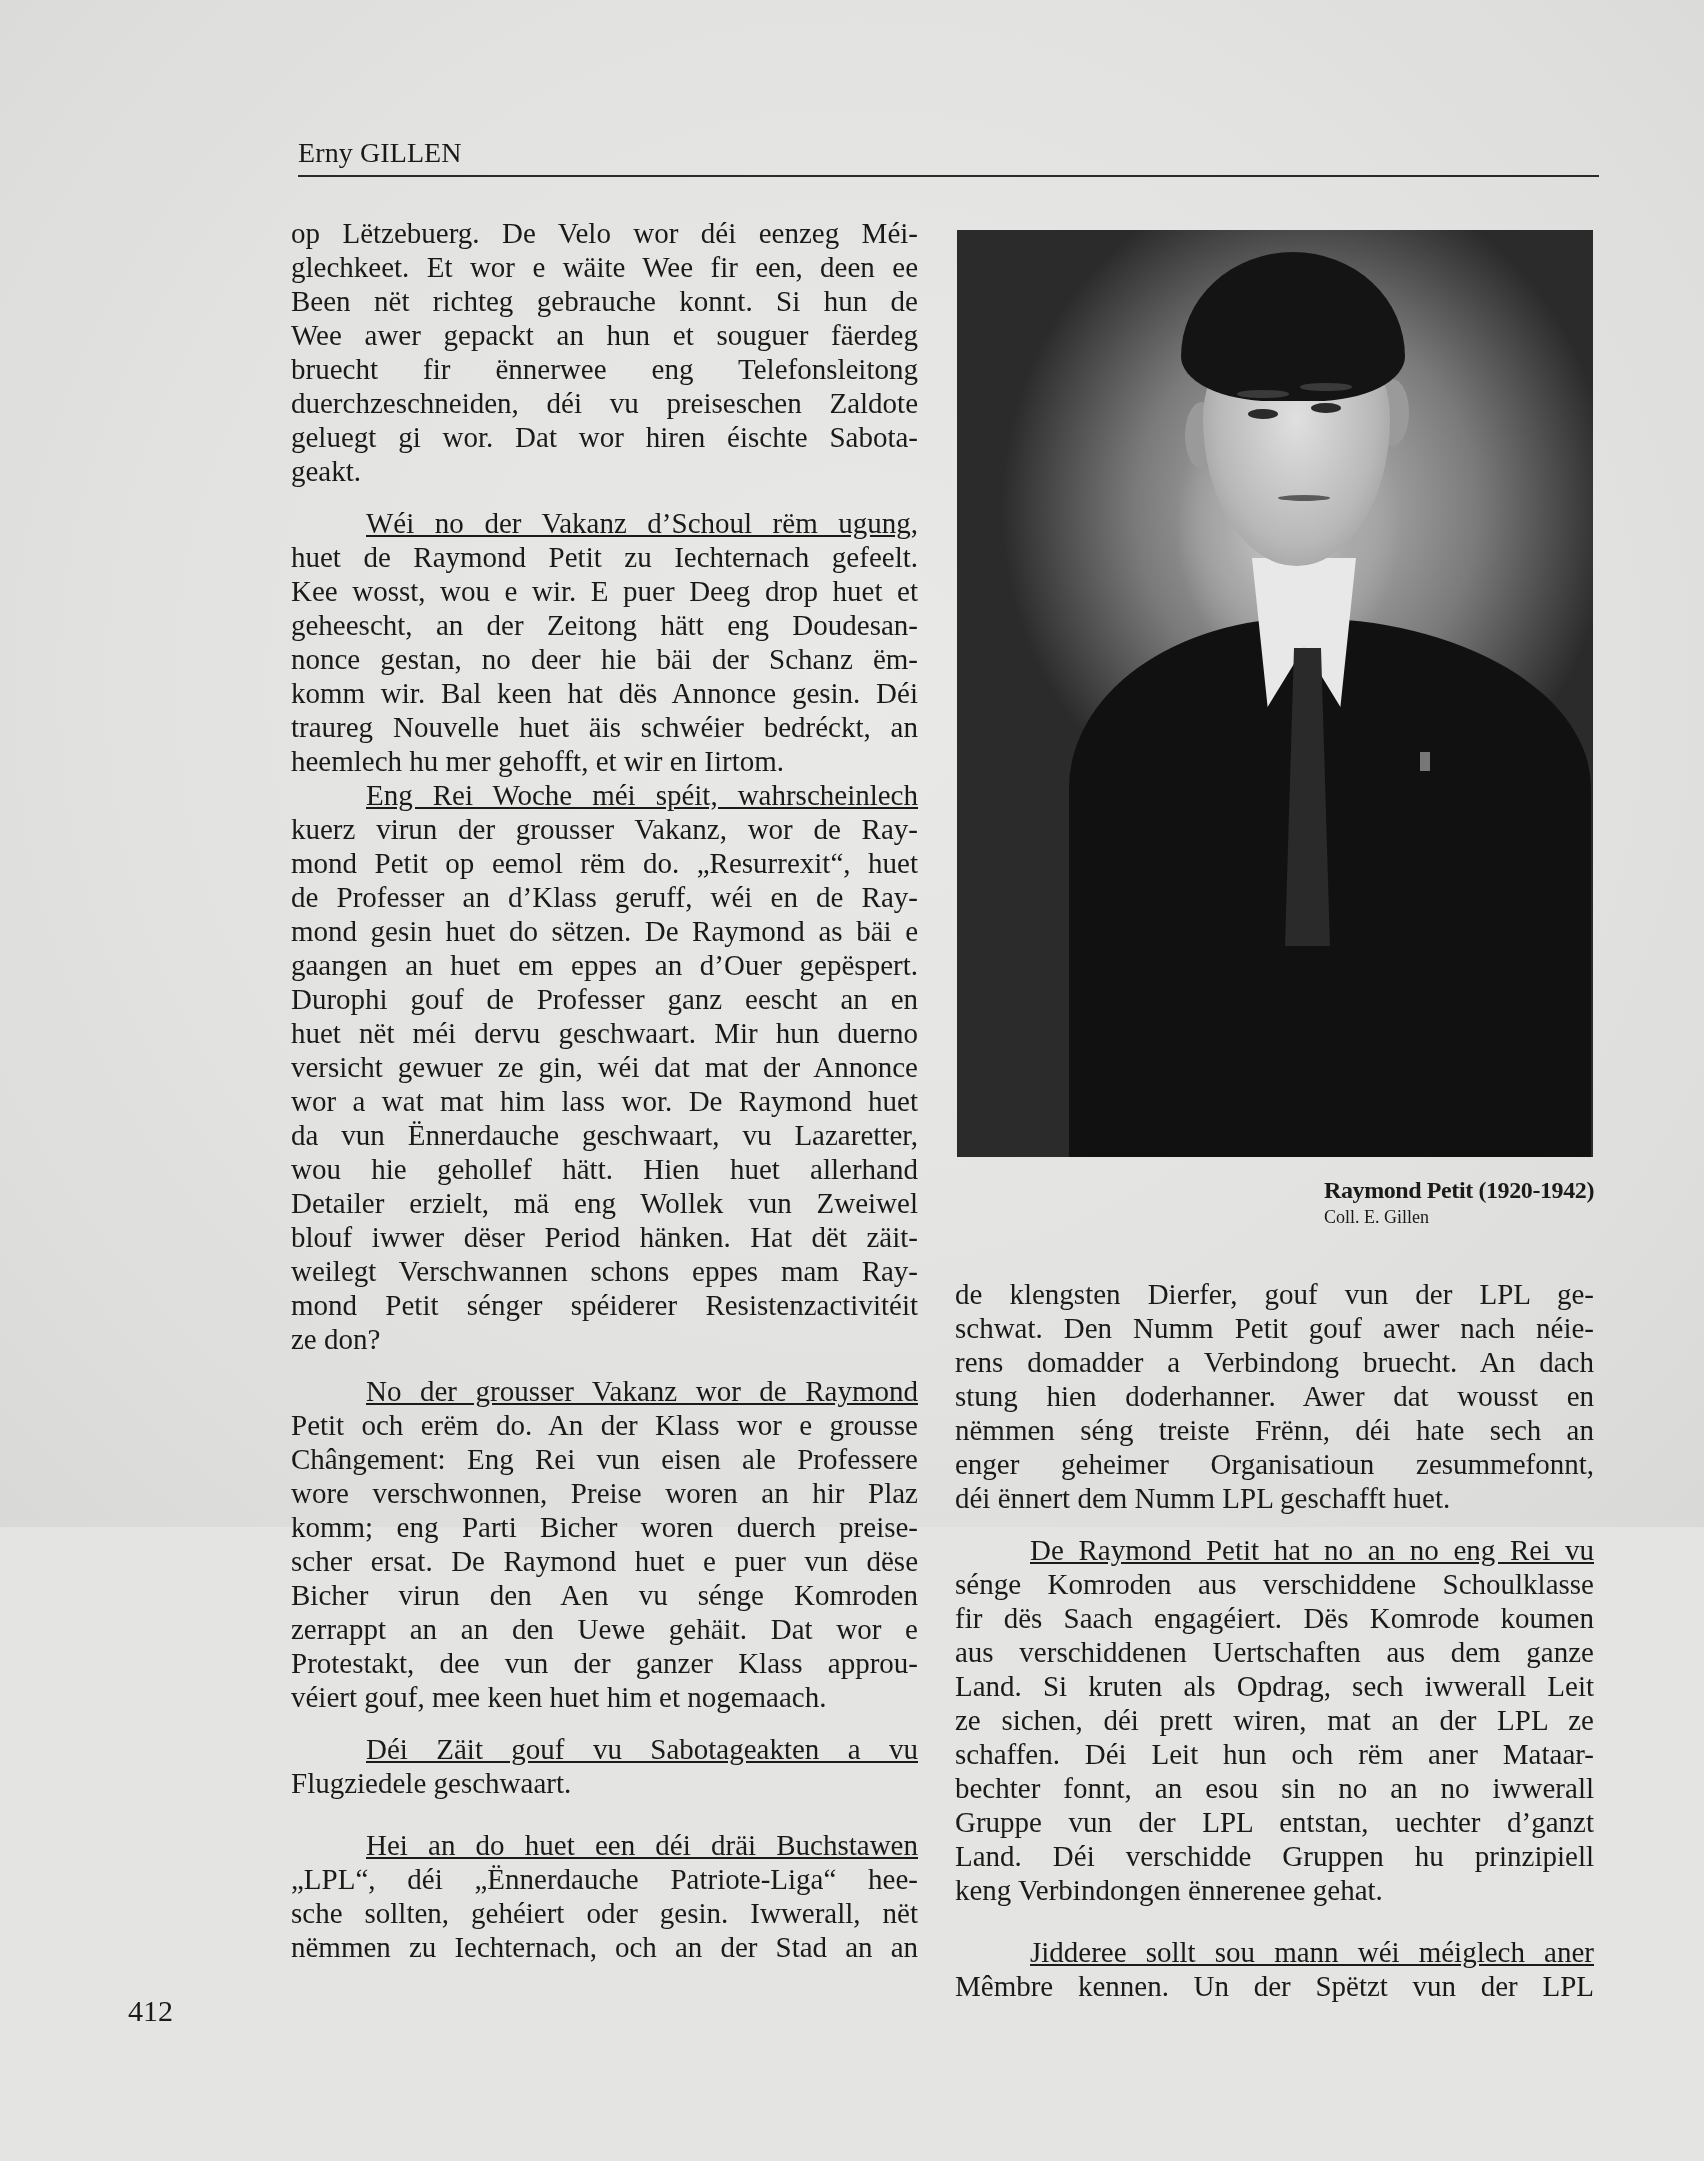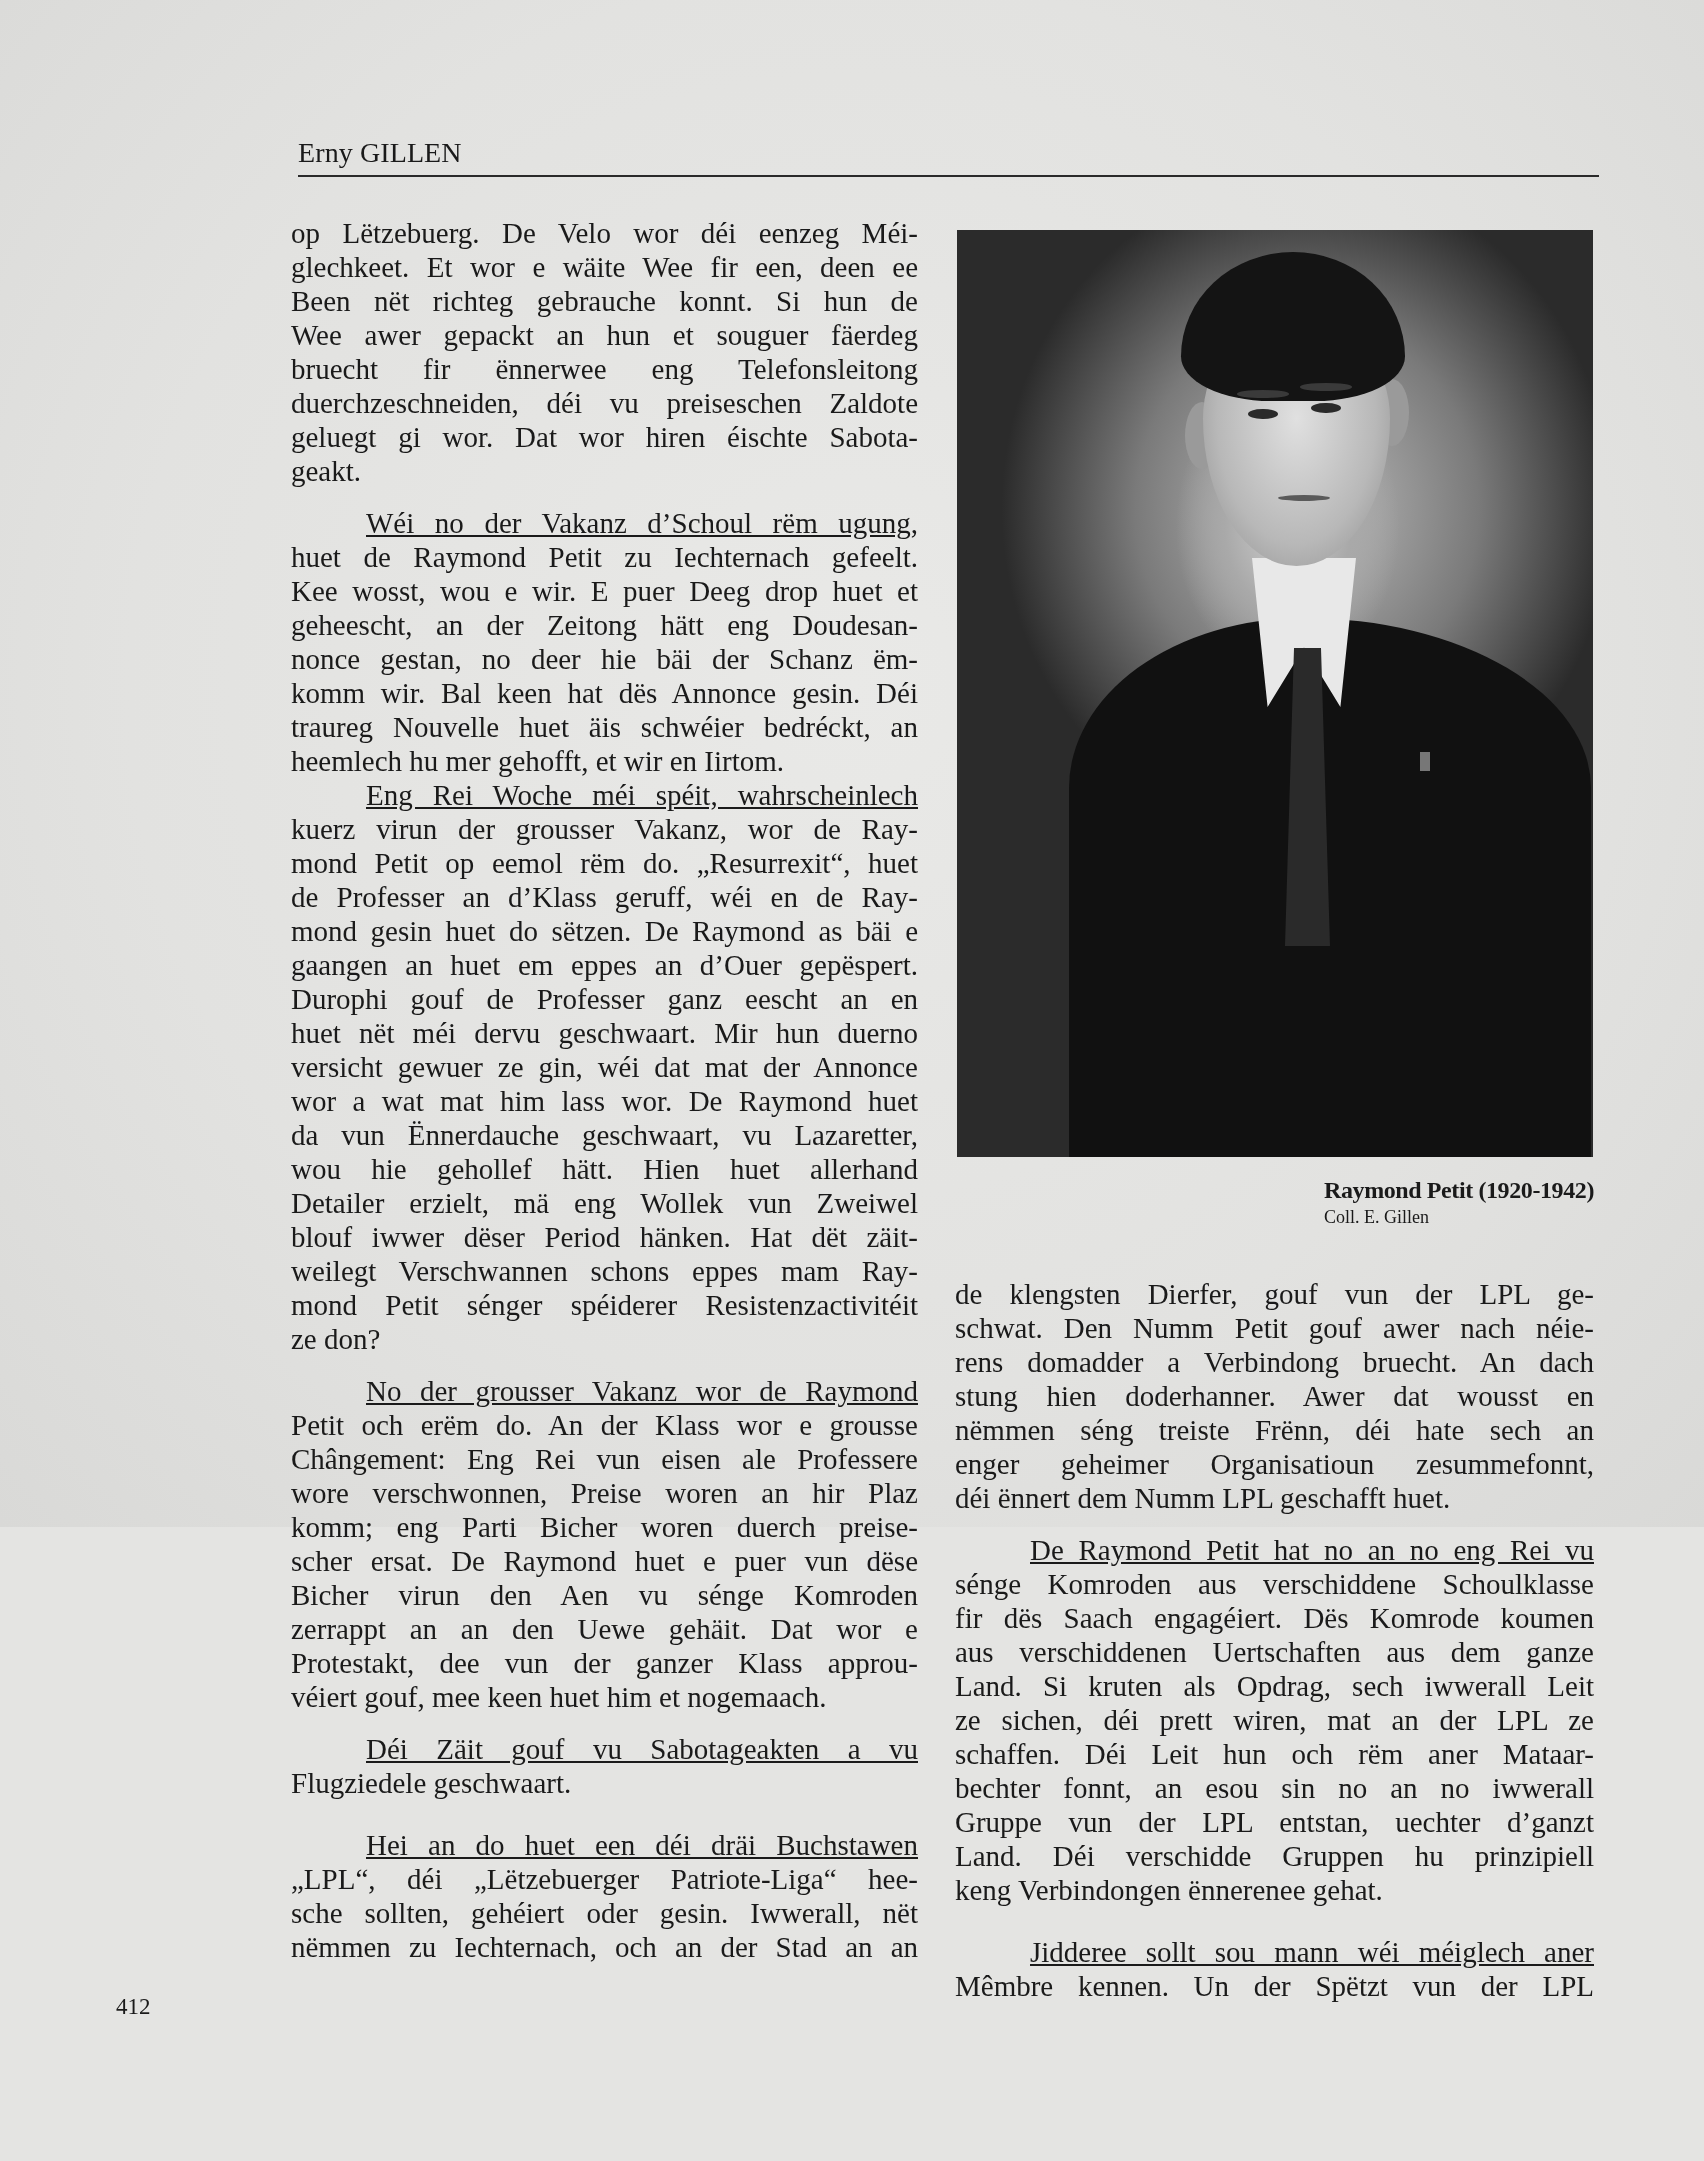--- a/index.html
+++ b/index.html
@@ -67,21 +67,21 @@
       position: absolute; left: 328px; top: 418px; width: 45px; height: 298px;
       background: #2a2a2a; clip-path: polygon(20% 0, 80% 0, 100% 100%, 0 100%);
     }
     .photo .pin { position: absolute; left: 463px; top: 522px; width: 10.4px; height: 19.4px; background: #777; }
     .caption {
       position: absolute; right: 110px; top: 1177px; text-align: left;
     }
     .caption-title { font-size: 24px; font-weight: bold; letter-spacing: -0.4px; display: block; text-align: right; }
     .caption-credit { font-size: 18px; display: block; margin-top: 3px; }
     .page-number {
-      position: absolute; left: 116px; top: 1994px; font-size: 23px;
+      position: absolute; left: 128px; top: 1994px; font-size: 30px;
     }
   </style>
 </head>
 <body>
 
 <div class="page">
 
   <div class="running-head">Erny GILLEN</div>
   <div class="head-rule"></div>
 
@@ -142,21 +142,21 @@
       <span class="line last">véiert gouf, mee keen huet him et nogemaach.</span>
     </div>
 
     <div style="margin-top:18px">
       <span class="line ind">Déi Zäit gouf vu Sabotageakten a vu</span>
       <span class="line last">Flugziedele geschwaart.</span>
     </div>
 
     <div style="margin-top:28px">
       <span class="line ind">Hei an do huet een déi dräi Buchstawen</span>
-      <span class="line">„LPL“, déi „Lëtzebuerger Patriote-Liga“ hee-</span>
+      <span class="line">„LPL“, déi „Ënnerdauche Patriote-Liga“ hee-</span>
       <span class="line">sche sollten, gehéiert oder gesin. Iwwerall, nët</span>
       <span class="line">nëmmen zu Iechternach, och an der Stad an an</span>
     </div>
   </div>
 
   <div class="photo" aria-label="Portrait photograph of Raymond Petit">
     <div class="suit"></div>
     <div class="collar"></div>
     <div class="tie"></div>
     <div class="pin"></div>

